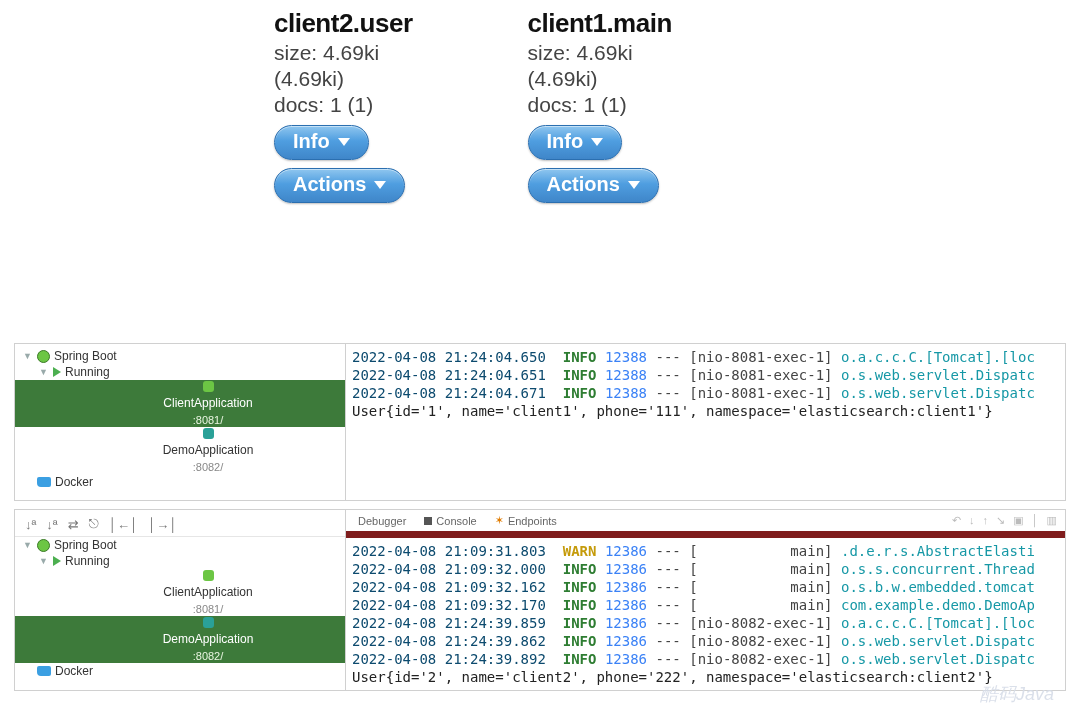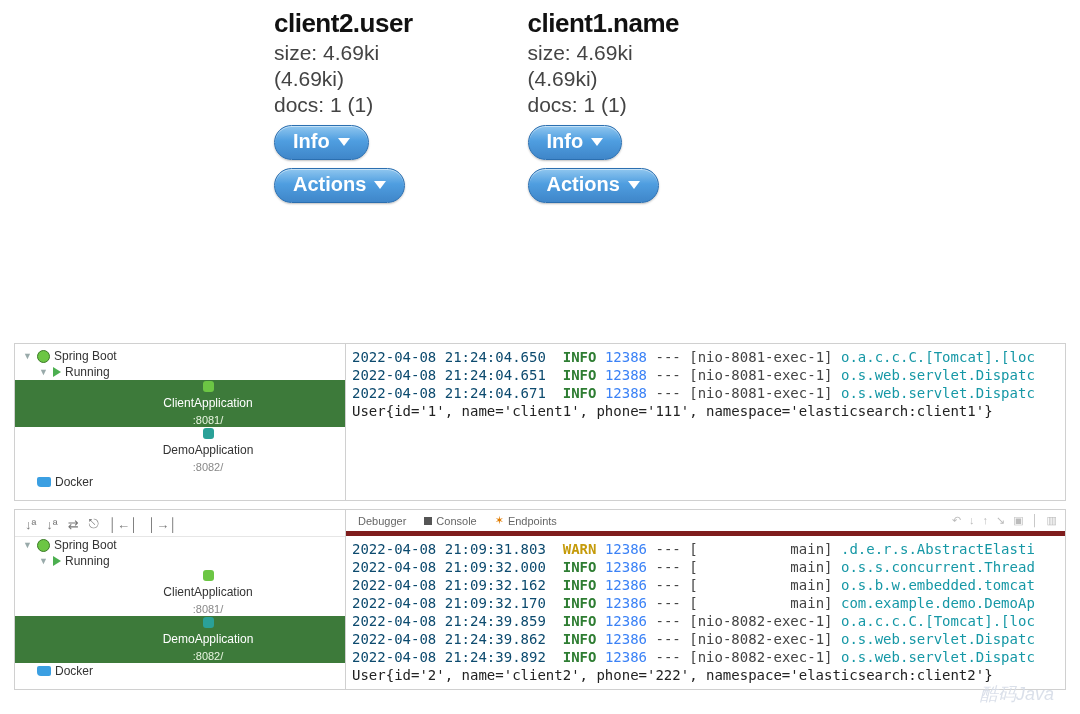--- a/index.html
+++ b/index.html
@@ -33,21 +33,21 @@
   .leaf { width: 11px; height: 11px; border-radius: 50%; background: #6cc644; border: 1px solid #3a7a26; display: inline-block; }
   .bug { width: 11px; height: 11px; display: inline-block; background: #6cc644; border-radius: 3px; }
   .bug.alt { background: #2aa198; }
   .whale { width: 14px; height: 10px; display: inline-block; background: #3b9fe2; border-radius: 2px 2px 2px 4px; }
   .run { width: 0; height: 0; border-top: 5px solid transparent; border-bottom: 5px solid transparent; border-left: 8px solid #4caf50; display: inline-block; }
   .port { color: #888; font-size: 11px; }
   .selected { background: #3d7a3a; color: #fff; }
   .selected .port { color: #e8f5e0; }
 
   .logpane { flex: 1; overflow: hidden; }
-  .dbg-tabs { display: flex; align-items: center; gap: 10px; border-bottom: 5px solid #7f1d1d; padding: 2px 8px; color: #666; font-size: 11px; }
+  .dbg-tabs { display: flex; align-items: center; gap: 10px; border-bottom: 7px solid #7f1d1d; padding: 2px 8px; color: #666; font-size: 11px; }
   .dbg-tabs .tab { display: flex; align-items: center; gap: 4px; padding: 2px 4px; cursor: default; }
   .dbg-tabs .icons { margin-left: auto; display: flex; gap: 8px; color: #bbb; }
   .log { font-family: Menlo, Consolas, monospace; font-size: 14px; line-height: 18px; padding: 4px 6px; white-space: pre; overflow: hidden; }
   .ts { color: #0c4a6e; }
   .info { color: #2e7d32; font-weight: 600; }
   .warn { color: #c59b0b; font-weight: 600; }
   .pid { color: #3b82f6; }
   .sep { color: #444; }
   .thr { color: #444; }
   .cls { color: #1698a6; }
@@ -72,21 +72,21 @@
     </div>
     <div class="btn-row">
       <span class="pill">
         <span>Actions</span>
         <span class="tri"></span>
       </span>
     </div>
   </div>
 
   <div class="card">
-    <div class="title">client1.name</div>
+    <div class="title">client1.main</div>
     <div class="line">size: 4.69ki</div>
     <div class="line">(4.69ki)</div>
     <div class="line">docs: 1 (1)</div>
     <div class="btn-row">
       <span class="pill">
         <span>Info</span>
         <span class="tri"></span>
       </span>
     </div>
     <div class="btn-row">

